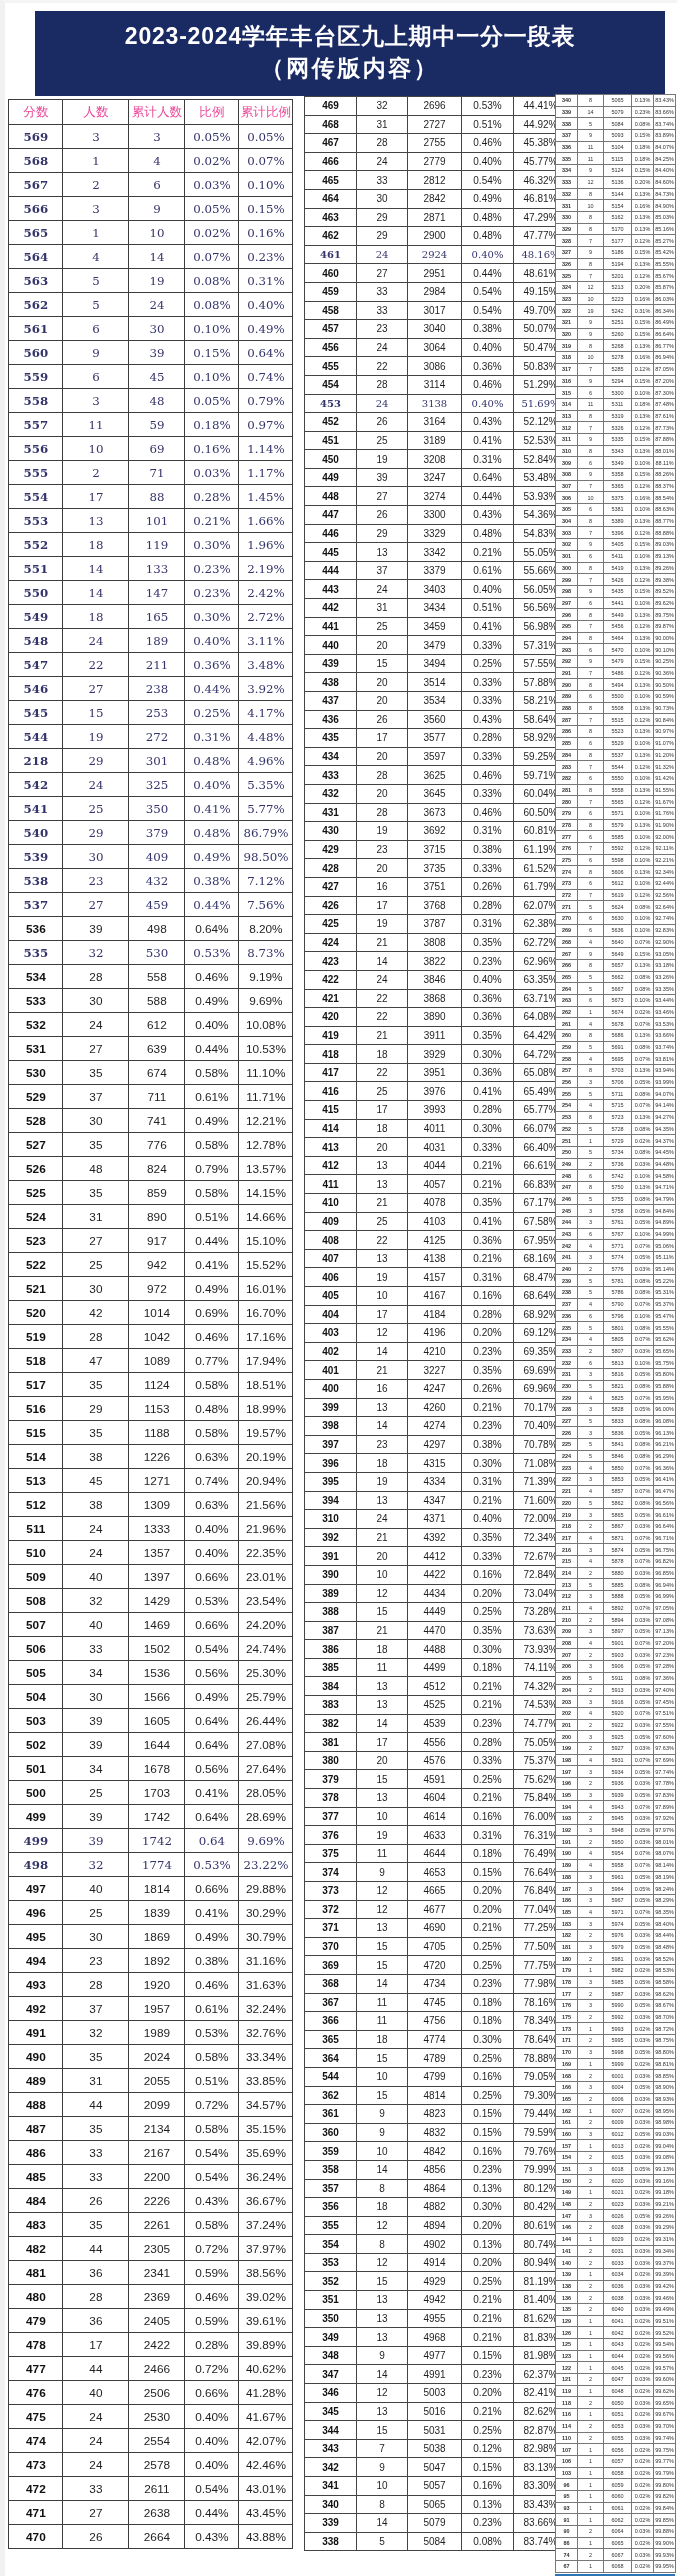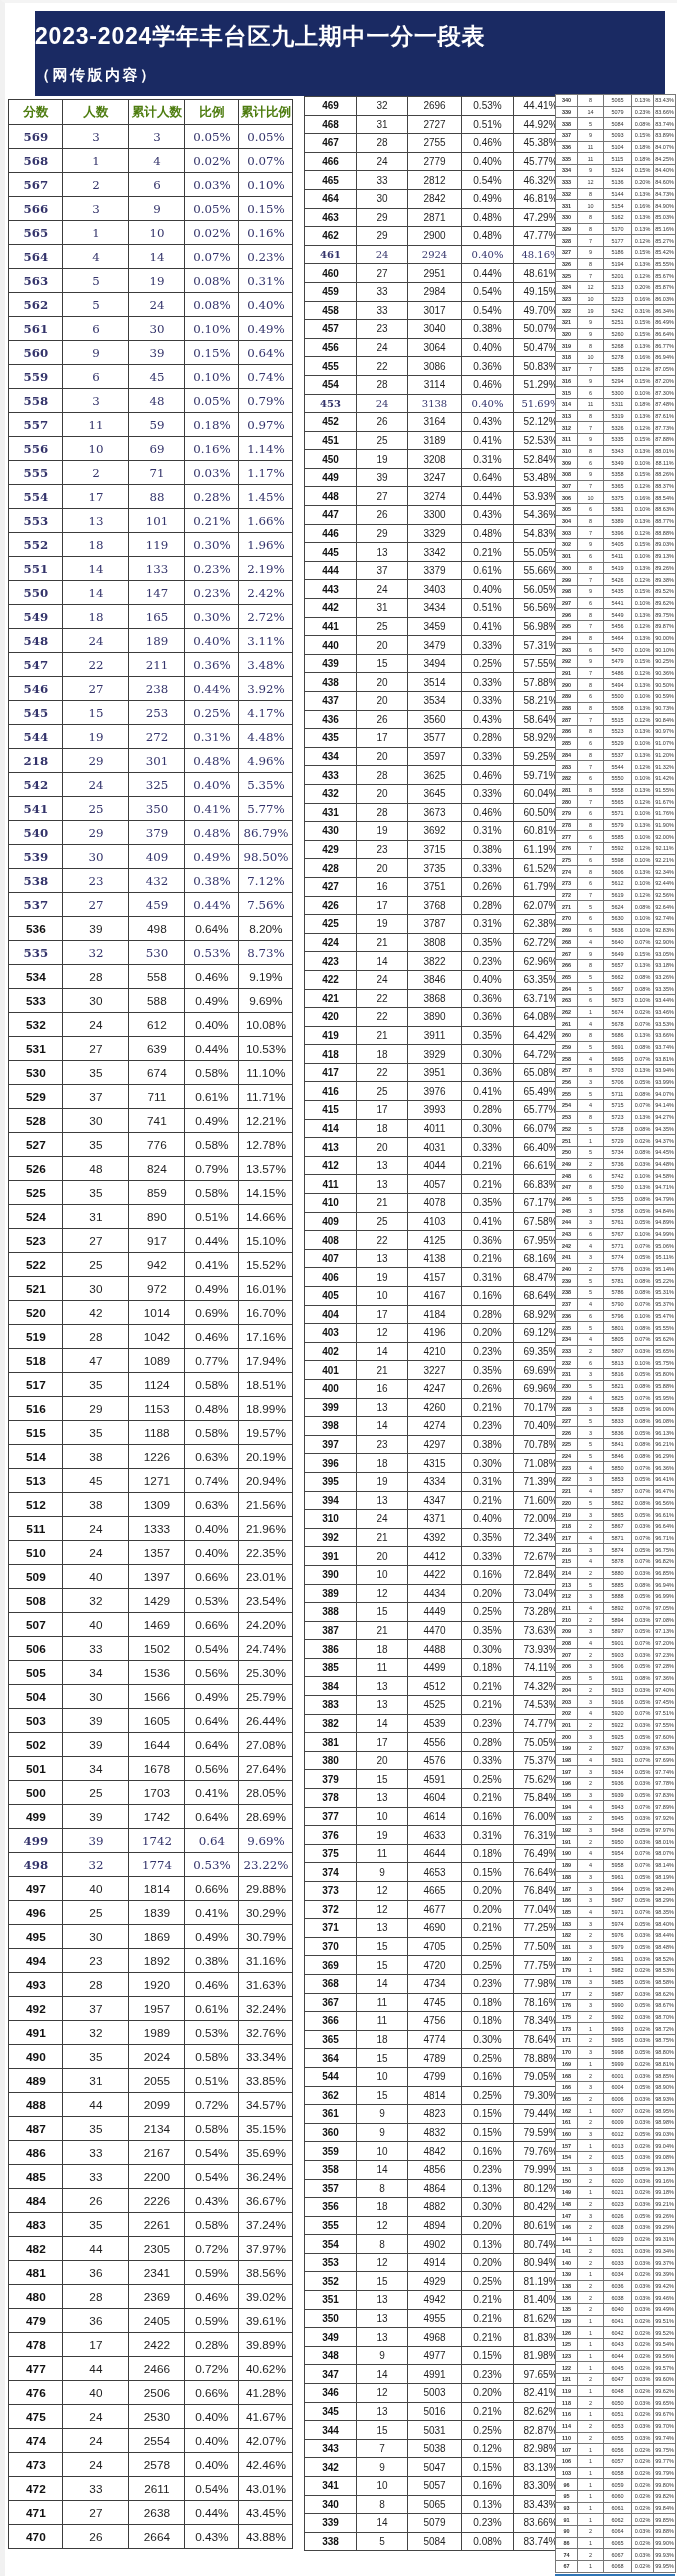--- a/index.html
+++ b/index.html
@@ -1,33 +1,33 @@
 <!DOCTYPE html>
 <html style="font-size:13.5px"><head>
 <meta charset="utf-8">
 <style>
   html,body{margin:0;padding:0}
   body{width:677px;height:2576px;position:relative;background:#ffffff;
        font-family:"Liberation Sans",sans-serif;overflow:hidden}
   .page-edge{position:absolute;left:0;top:0;width:677px;height:2576px;
        border-left:5px solid #f1f1f1;border-top:3.4px solid #f4f4f4;pointer-events:none}
   .hdr{position:absolute;left:35px;top:11px;width:630px;height:85px;
-       background:#1a2a63;color:#ffffff;overflow:hidden}
+       background:#1a2a63;color:#ffffff;text-align:center;overflow:hidden}
   .hdr .l1{font-size:23px;font-weight:bold;margin-top:10px;letter-spacing:0.8px}
-  .hdr .l2{font-size:15px;font-weight:bold;margin-top:14px;letter-spacing:2.5px}
+  .hdr .l2{font-size:23px;font-weight:bold;margin-top:1px;letter-spacing:2.5px}
   table{border-collapse:collapse;table-layout:fixed;background:#fff}
   td,th{text-align:center;vertical-align:middle;overflow:hidden;white-space:nowrap;
         padding:0;color:#1f1f1f}
   tr.sf td{font-family:"DejaVu Serif",serif;color:#34346b}
   td.score{font-weight:bold;color:#111}
   
   .tL{position:absolute;left:8.4px;top:99px}
   .tL table{width:283px;border:1.7px solid #2e2e2e}
   .tL td,.tL th{border:1.3px solid #3c3c3c;height:23px;font-size:11.8px}
-  .tL th{font-weight:bold;height:24.4px;font-size:12.6px;color:#4d7c0f}
+  .tL th{font-weight:normal;height:24.4px;font-size:12.6px;color:#ec4899}
   .tL col.c0{width:54px}.tL col.c1{width:66px}.tL col.c2{width:56px}
   .tL col.c3{width:54px}.tL col.c4{width:54px}
   
   .tM{position:absolute;left:304px;top:96px}
   .tM table{width:263px;border:1.3px solid #2e2e2e}
   .tM td{border:1px solid #444;height:17.6px;font-size:10px}
   .tM col.c0{width:52px}.tM col.c1{width:51px}.tM col.c2{width:54px}
   .tM col.c3{width:52px}.tM col.c4{width:54px}
   
   .tR{position:absolute;left:555px;top:94px;width:120px}
@@ -1642,21 +1642,21 @@
           <td>9</td>
           <td>4977</td>
           <td>0.15%</td>
           <td>81.98%</td>
         </tr>
         <tr>
           <td class="score">347</td>
           <td>14</td>
           <td>4991</td>
           <td>0.23%</td>
-          <td>97.65%</td>
+          <td>62.37%</td>
         </tr>
         <tr>
           <td class="score">346</td>
           <td>12</td>
           <td>5003</td>
           <td>0.20%</td>
           <td>82.41%</td>
         </tr>
         <tr>
           <td class="score">345</td>

